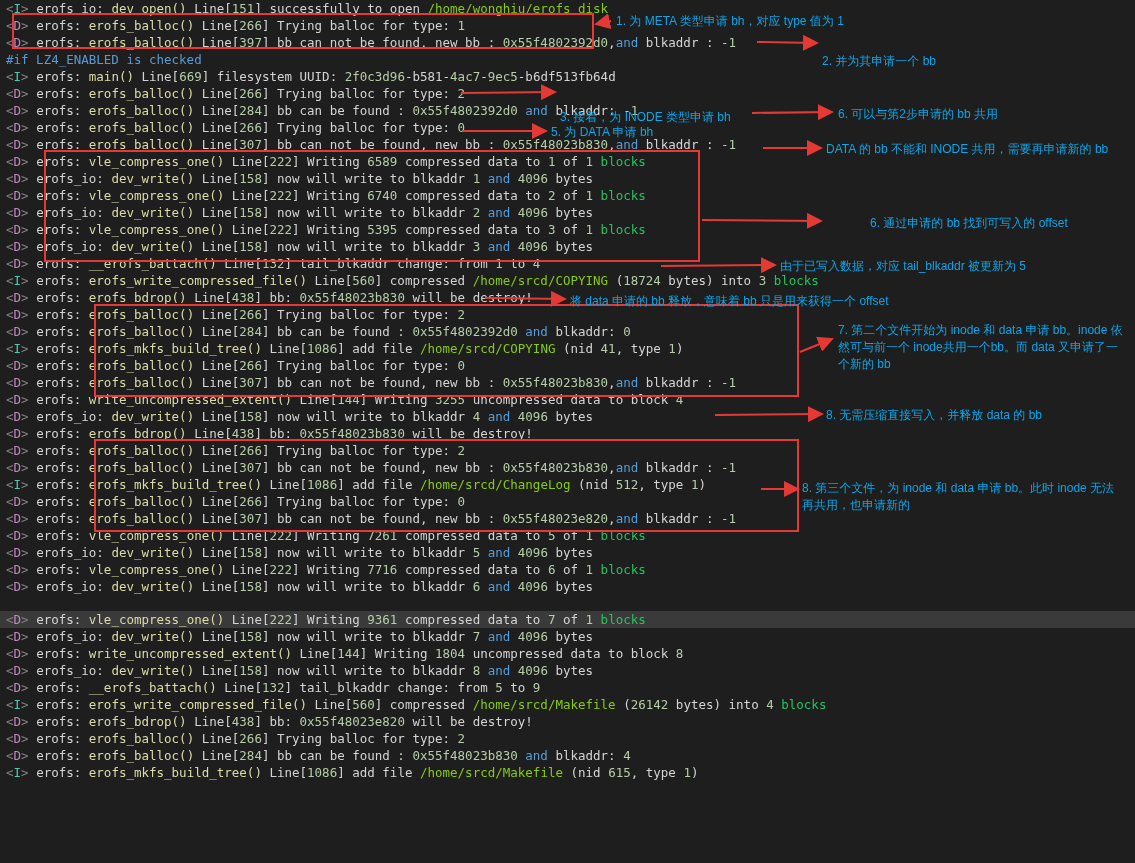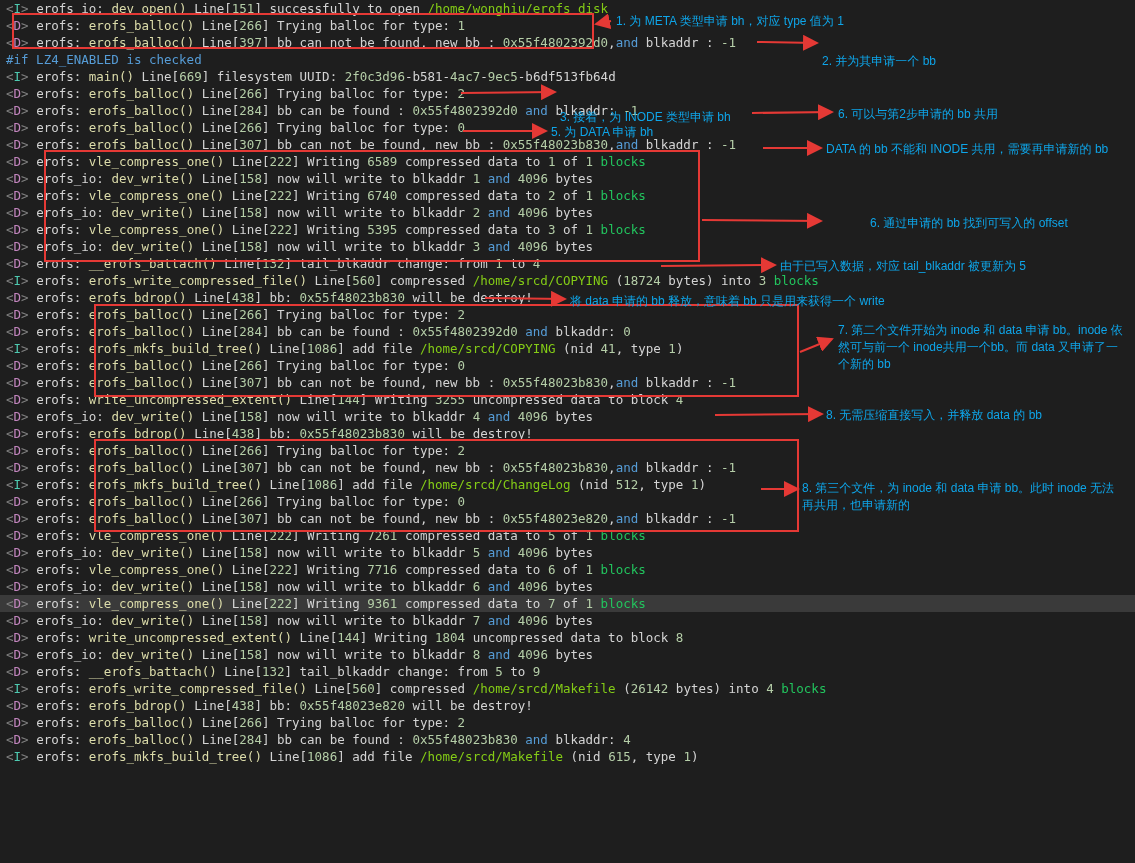--- a/index.html
+++ b/index.html
@@ -6,21 +6,21 @@
   body {
     background: #1e1e1e;
     font-family: "Consolas", monospace;
     font-size: 12.5px;
     color: #d4d4d4;
     width: 1135px;
     position: relative;
     line-height: 17px;
   }
   .line { white-space: nowrap; padding-left: 6px; }
-  .line.hl { background: #3a3a3a; }
+  .line.hl { background: #3a3a3a; margin-top: 16px; }
   .br-ang { color: #808080; }
   .tag-i { color: #4ec9b0; }
   .tag-d { color: #c586c0; }
   .path { color: #84cc16; }
   .num { color: #b5cea8; }
   .fn { color: #dcdcaa; }
   .kw { color: #569cd6; }
   .txt { color: #d4d4d4; }
   .ty { color: #22c55e; }
   .annot {
@@ -96,21 +96,21 @@
     <div class="box" style="top: 304px; left: 94px; width: 705px; height: 93px;"></div>
     <div class="box" style="top: 439px; left: 94px; width: 705px; height: 93px;"></div>
     <div class="annot" style="top: 13px; left: 616px;">1. 为 META 类型申请 bh，对应 type 值为 1</div>
     <div class="annot" style="top: 37px; left: 822px; margin-top: 16px;">2. 并为其申请一个 bb</div>
     <div class="annot" style="top: 87px; left: 560px; margin-top: 22px;">3. 接着，为 INODE 类型申请 bh</div>
     <div class="annot" style="top: 106px; left: 838px;">6. 可以与第2步申请的 bb 共用</div>
     <div class="annot" style="top: 124px; left: 551px;">5. 为 DATA 申请 bh</div>
     <div class="annot multi" style="top: 141px; left: 826px; width: 300px;">DATA 的 bb 不能和 INODE 共用，需要再申请新的 bb</div>
     <div class="annot" style="top: 215px; left: 826px; margin-left: 44px;">6. 通过申请的 bb 找到可写入的 offset</div>
     <div class="annot" style="top: 258px; left: 780px;">由于已写入数据，对应 tail_blkaddr 被更新为 5</div>
-    <div class="annot" style="top: 293px; left: 570px;">将 data 申请的 bb 释放，意味着 bb 只是用来获得一个 write</div>
+    <div class="annot" style="top: 293px; left: 570px;">将 data 申请的 bb 释放，意味着 bb 只是用来获得一个 offset</div>
     <div class="annot multi" style="top: 322px; left: 838px; width: 290px;">7. 第二个文件开始为 inode 和 data 申请 bb。inode 依然可与前一个 inode共用一个bb。而 data 又申请了一个新的 bb</div>
     <div class="annot" style="top: 407px; left: 826px;">8. 无需压缩直接写入，并释放 data 的 bb</div>
     <div class="annot multi" style="top: 480px; left: 802px; width: 320px;">8. 第三个文件，为 inode 和 data 申请 bb。此时 inode 无法再共用，也申请新的</div>
     <svg width="1135" height="863" style="position: absolute; top: 0px; left: 0px; z-index: 6; pointer-events: none;">
       <defs>
         <marker id="ah-left" markerWidth="8" markerHeight="8" refX="1" refY="4" orient="auto">
           <path d="M8,0 L0,4 L8,8 Z" fill="#e53935"></path>
         </marker>
         <marker id="ah-right" markerWidth="8" markerHeight="8" refX="7" refY="4" orient="auto">
           <path d="M0,0 L8,4 L0,8 Z" fill="#e53935"></path>

